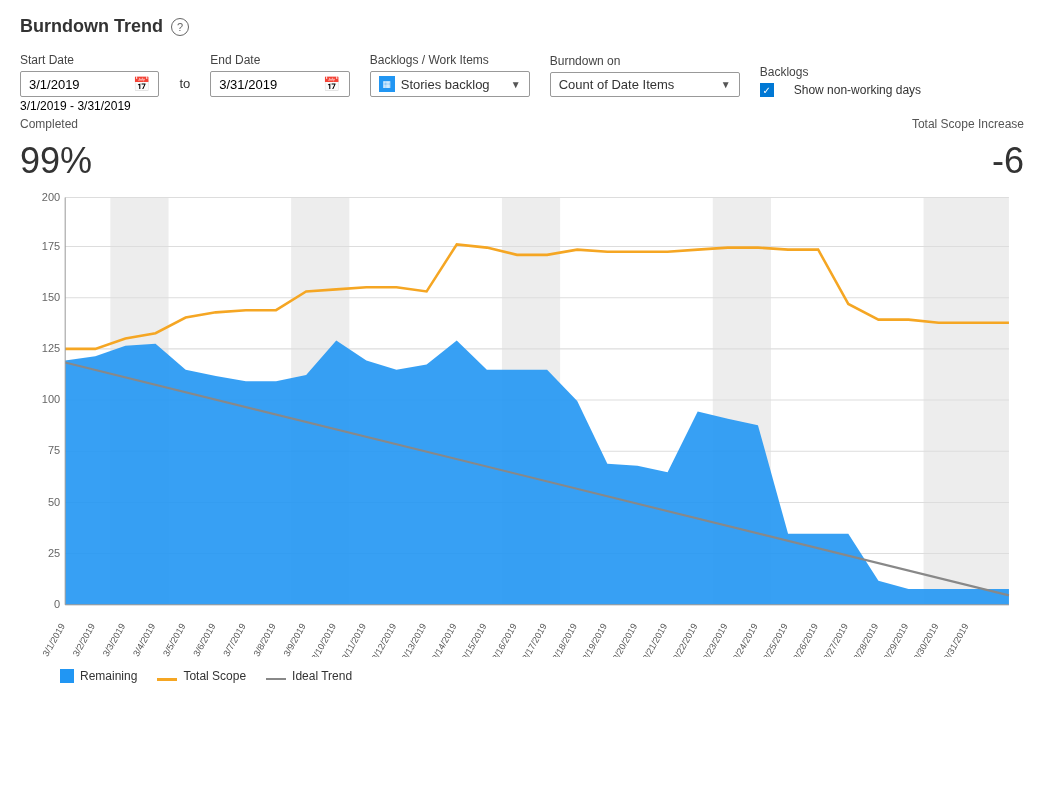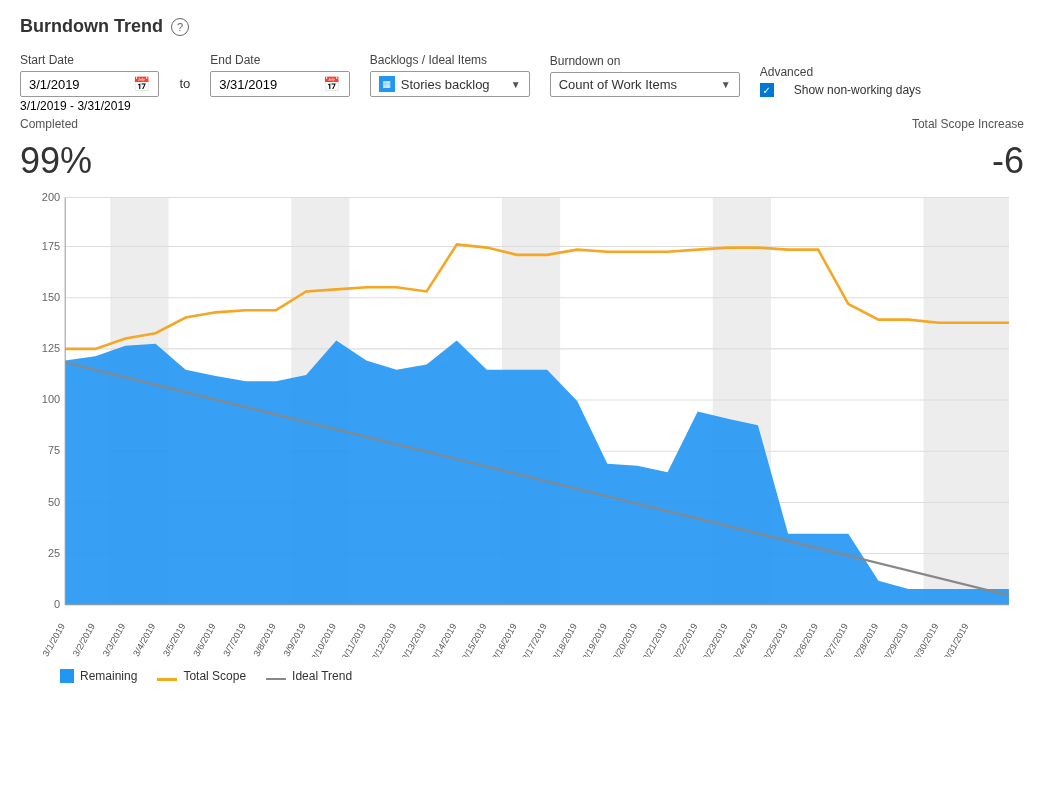--- a/index.html
+++ b/index.html
@@ -65,38 +65,38 @@
 
     <div class="control-group">
       <div class="control-label">End Date</div>
       <div class="date-input-wrapper">
         <input class="date-input" type="text" value="3/31/2019" style="">
         <span class="cal-icon">📅</span>
       </div>
     </div>
 
     <div class="control-group">
-      <div class="control-label">Backlogs / Ideal Items</div>
+      <div class="control-label">Backlogs / Work Items</div>
       <div class="dropdown-wrapper">
         <div class="backlog-icon">▦</div>
         <span class="dropdown-text">Stories backlog</span>
         <span class="chevron">▼</span>
       </div>
     </div>
 
     <div class="control-group">
       <div class="control-label">Burndown on</div>
       <div class="dropdown-wrapper" style="min-width:190px;">
-        <span class="dropdown-text">Count of Work Items</span>
+        <span class="dropdown-text">Count of Date Items</span>
         <span class="chevron">▼</span>
       </div>
     </div>
 
     <div class="advanced-group">
-      <div class="advanced-label">Advanced</div>
+      <div class="advanced-label">Backlogs</div>
       <div class="checkbox-row">
         <div class="checkbox-blue"></div>
         <span class="checkbox-label">Show non-working days</span>
       </div>
     </div>
   </div>
 
   <div class="date-range-label">3/1/2019 - 3/31/2019</div>
 
   <div class="stats-row">

